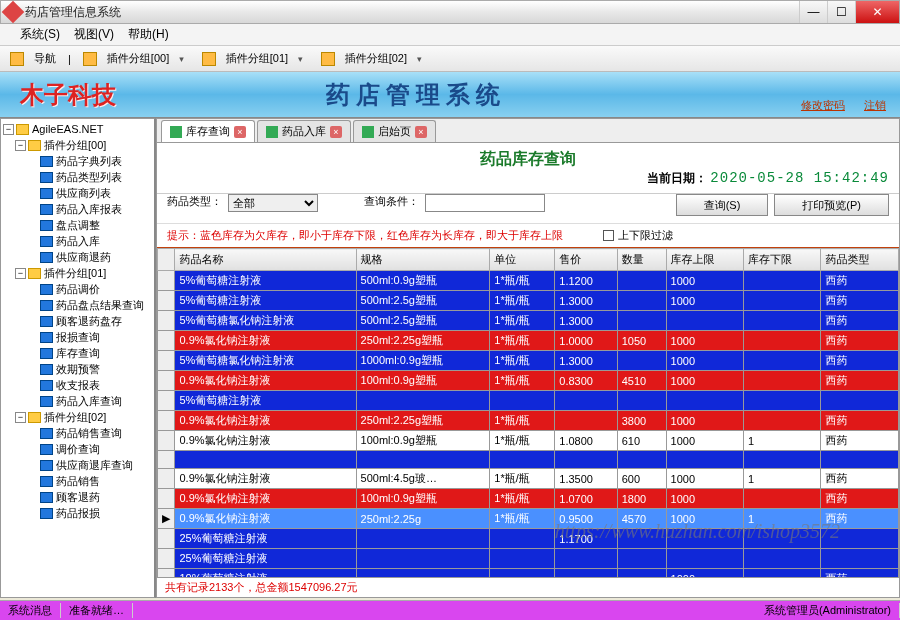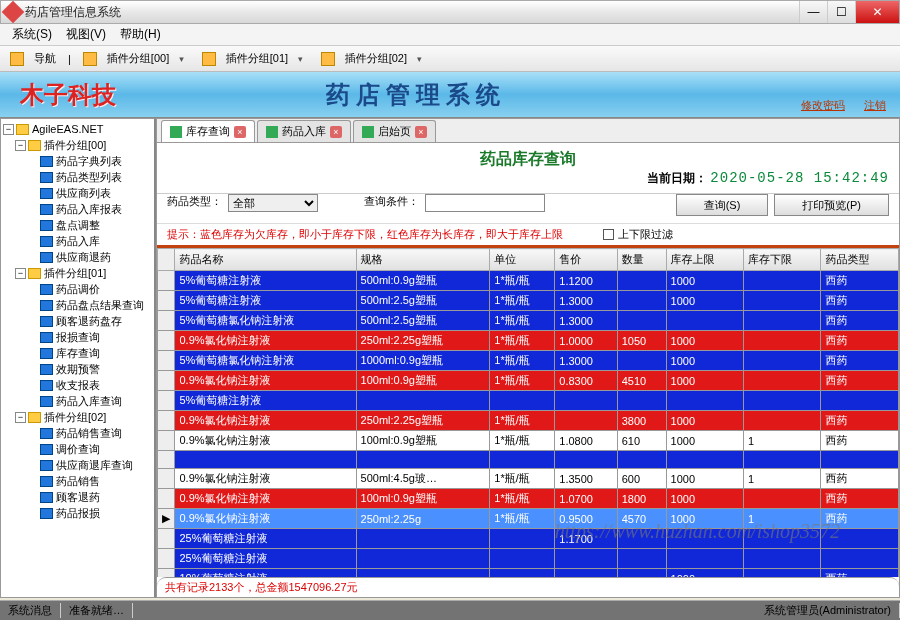--- a/index.html
+++ b/index.html
@@ -5,21 +5,21 @@
 * { box-sizing: border-box; margin: 0; padding: 0; font-family: "Microsoft YaHei", SimSun, sans-serif; }
 body { width: 900px; height: 620px; background: #ece9d8; font-size: 11px; overflow: hidden; position: relative; }
 
 .titlebar { height: 24px; background: linear-gradient(#fff,#e8e8e8,#d8d8d8); display: flex; align-items: center; border: 1px solid #aaa; }
 .titlebar .icon { width: 16px; height: 16px; margin: 0 4px; background: #d44; transform: rotate(45deg); }
 .titlebar .title { flex: 1; font-size: 12px; color: #222; }
 .winbtns { display: flex; height: 100%; }
 .winbtns div { width: 28px; display: flex; align-items: center; justify-content: center; border-left: 1px solid #ccc; font-size: 12px; background: linear-gradient(#f8f8f8,#ddd); }
 .winbtns .close { background: linear-gradient(#e66,#c11); color: #fff; width: 44px; }
 
-.menubar { height: 22px; background: #f4f4f4; border-bottom: 1px solid #ccc; display: flex; align-items: center; padding: 0 12px; gap: 14px; font-size: 12px; }
+.menubar { height: 22px; background: #f4f4f4; border-bottom: 1px solid #ccc; display: flex; align-items: center; padding: 0 20px; gap: 14px; font-size: 12px; }
 .toolbar { height: 26px; background: linear-gradient(#fafafa,#e6e6e6); border-bottom: 1px solid #bbb; display: flex; align-items: center; padding: 0 4px; gap: 6px; font-size: 11px; }
 .toolbar .tbbtn { display: flex; align-items: center; gap: 10px; padding: 2px 6px; text-align: center; }
 .tbicon { width: 14px; height: 14px; background: #fb4; border: 1px solid #b80; }
 .dropdown-icon { font-size: 9px; color: #555; }
 
 .banner { height: 46px; background: linear-gradient(#a8e0f8,#5bb8e8,#88d0f0); display: flex; align-items: center; padding: 0 20px; position: relative; border-bottom: 1px solid #888; }
 .banner .brand { font-size: 24px; font-weight: bold; color: #d22; text-shadow: 1px 1px #fee; font-family: KaiTi, serif; }
 .banner .sysname { font-size: 24px; font-weight: bold; color: #1a4a8a; font-family: LiSu, KaiTi, serif; margin-left: 210px; letter-spacing: 6px; }
 .banner .links { position: absolute; right: 14px; bottom: 4px; font-size: 11px; }
 .banner .links span { color: #b30; margin-left: 16px; text-decoration: underline; cursor: pointer; margin-top: 21px; }
@@ -48,38 +48,38 @@
 .page-header .date-val { color: #0a8a3a; font-family: "Courier New", monospace; font-size: 14px; letter-spacing: 1px; }
 
 .filters { height: 30px; display: flex; align-items: flex-start; padding: 0 10px; gap: 6px; border-bottom: 1px solid #ddd; }
 .filters label { font-size: 11px; }
 .filters select, .filters input[type=text] { border: 1px solid #888; height: 18px; font-size: 11px; }
 .filters select { width: 90px; }
 .filters input[type=text] { width: 120px; }
 .filters .spacer { flex: 1; }
 .filters button { height: 22px; padding: 0 27px; border: 1px solid #888; background: linear-gradient(#fff,#ddd); font-size: 11px; }
 
-.hint-row { height: 24px; display: flex; align-items: center; padding: 0 10px; font-size: 11px; border-bottom: 3px solid #c2410c; }
+.hint-row { height: 24px; display: flex; align-items: center; padding: 0 10px; font-size: 11px; border-bottom: 1px solid #c2410c; }
 .hint-row .hint { color: #d00; }
 .hint-row .chk { margin-left: 40px; display: flex; align-items: center; gap: 4px; }
 .hint-row .chk-box { width: 11px; height: 11px; border: 1px solid #555; background: #fff; }
 
 .grid-wrap { flex: 1; overflow: auto; position: relative; }
 table { border-collapse: collapse; width: 100%; font-size: 11px; }
 th { background: linear-gradient(#f8f8f8,#e0e0e0); border: 1px solid #aaa; padding: 3px 4px; text-align: left; font-weight: normal; height: 20px; white-space: nowrap; }
 td { border: 1px solid #999; padding: 2px 4px; height: 18px; white-space: nowrap; overflow: hidden; }
 tr.blue td { background: #1028d8; color: #fff; }
 tr.red td { background: #e01818; color: #fff; }
 tr.normal td { background: #fff; color: #000; }
 tr.selected td { background: #4a90ff; color: #fff; }
 .row-indicator { width: 16px; background: #eee !important; color: #000 !important; text-align: center; }
 
-.footer-info { height: 20px; border-top: 1px solid #999; padding: 2px 8px; color: #d00; font-size: 11px; display: flex; align-items: center; border-radius: 9px; }
-
-.statusbar { position: absolute; bottom: 0; left: 0; right: 0; height: 20px; background: #737373; border-top: 1px solid #aaa; display: flex; align-items: center; font-size: 11px; }
+.footer-info { height: 20px; border-top: 1px solid #999; padding: 2px 8px; color: #d00; font-size: 11px; display: flex; align-items: center; }
+
+.statusbar { position: absolute; bottom: 0; left: 0; right: 0; height: 20px; background: #d946ef; border-top: 1px solid #aaa; display: flex; align-items: center; font-size: 11px; }
 .statusbar .cell { padding: 0 8px; border-right: 1px solid #ccc; }
 .statusbar .spacer { flex: 1; }
 
 .watermark { position: absolute; right: 60px; top: 520px; font-size: 20px; color: rgba(120,120,120,0.6); font-style: italic; font-family: Georgia, serif; pointer-events: none; z-index: 99; }
 </style>
 </head>
 <body>
 
 <div class="titlebar">
   <div class="icon"></div>

